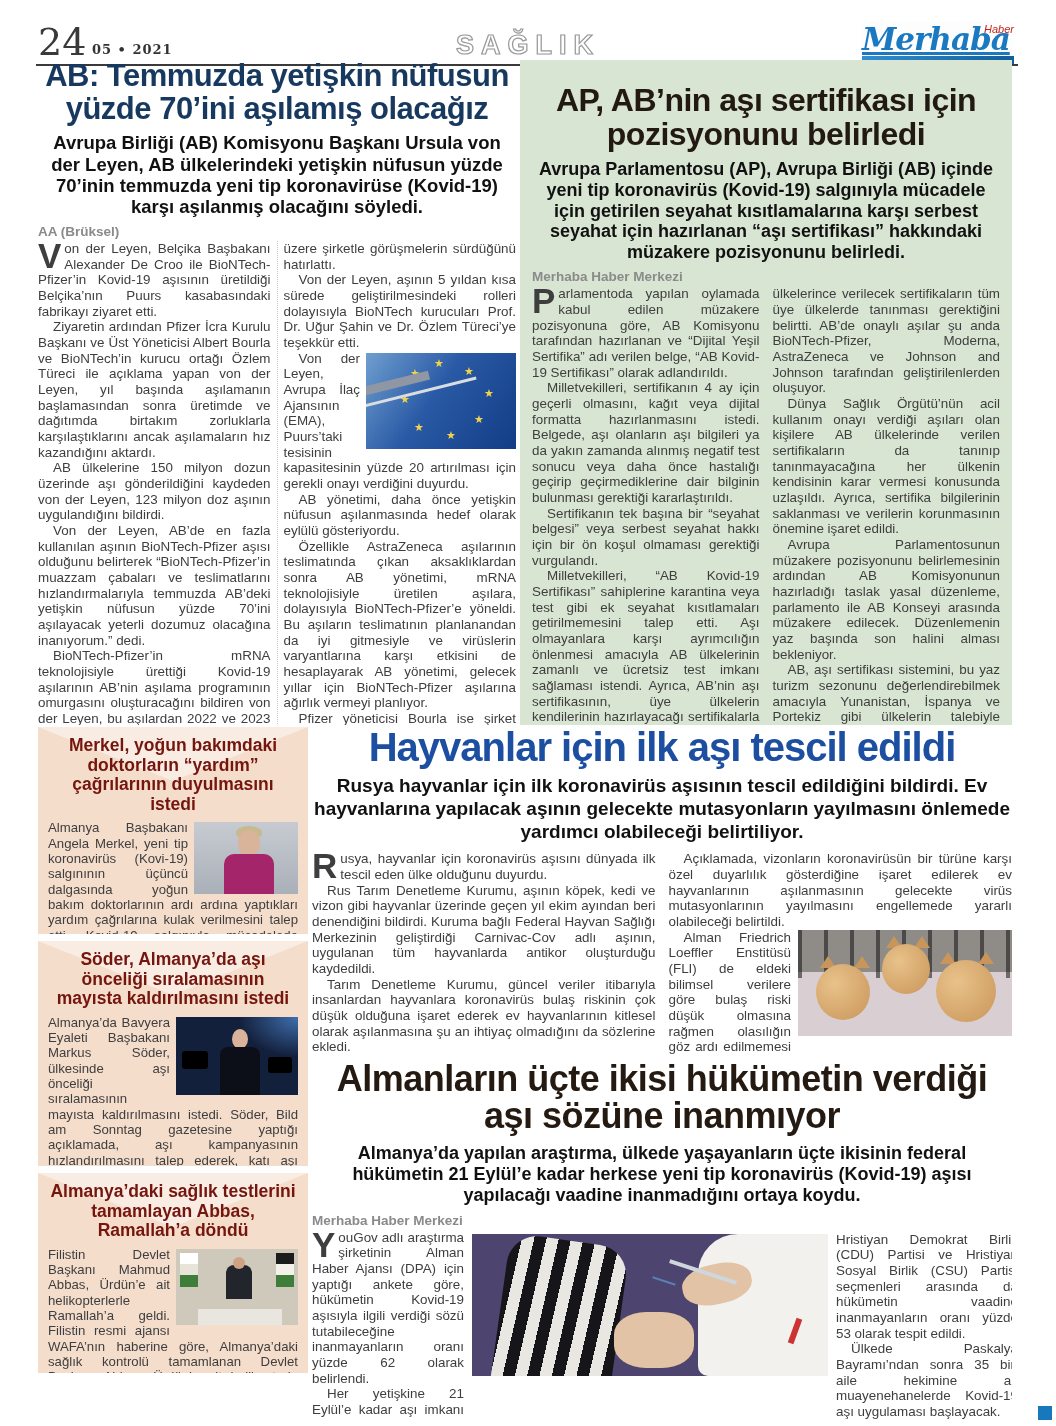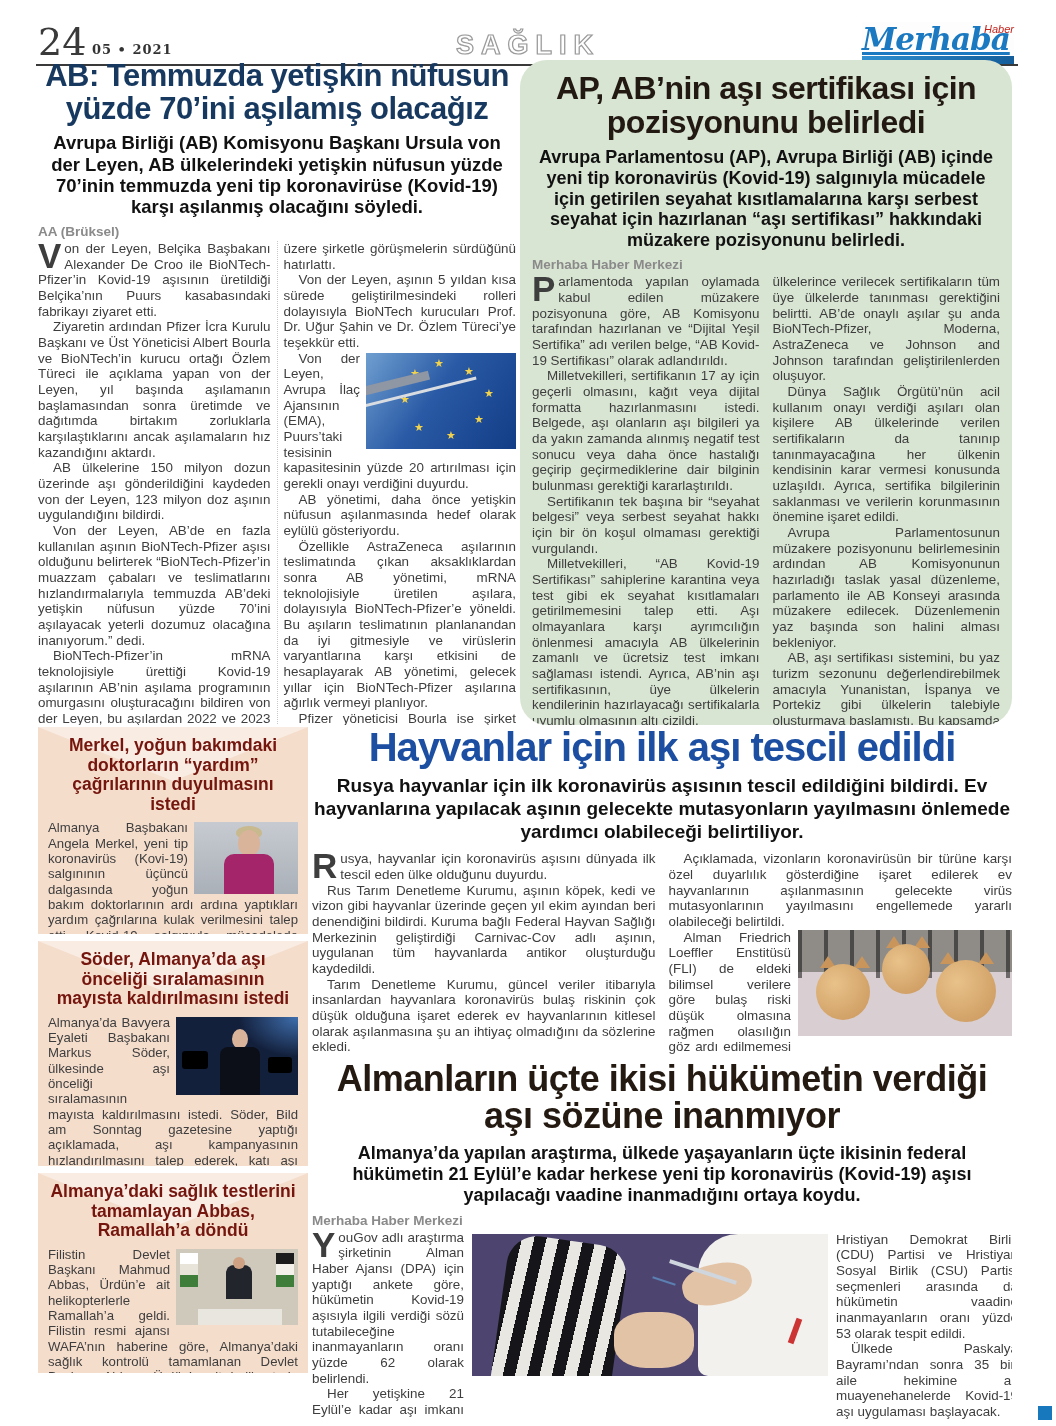--- a/index.html
+++ b/index.html
@@ -33,21 +33,21 @@
   .art-eu { position:absolute; left:38px; top:60px; width:478px; height:665px; overflow:hidden; }
   .art-eu .headline { font-size:31px; line-height:1.05; color:#17395f; letter-spacing:-0.5px; }
   .art-eu .subhead { font-size:18.5px; line-height:1.16; margin-top:7px; }
   .art-eu .twocol { height:505px; }
   .photo-euflag { float:right; width:150px; height:96px; margin:2px 0 3px 6px;
     background:linear-gradient(125deg,#6f9fd0 0%, #2a5aa5 45%, #123c86 100%); position:relative; overflow:hidden; }
   .photo-euflag .star { position:absolute; color:#f2d24b; font-size:11px; }
   .photo-euflag .syringe { position:absolute; left:-8px; top:38px; width:120px; height:3px; background:#d9dde2; transform:rotate(-14deg); }
   .photo-euflag .syringe-body { position:absolute; left:-6px; top:26px; width:70px; height:9px; background:#8e97a3; transform:rotate(-14deg); }
   
-  .art-ap { position:absolute; left:520px; top:60px; width:492px; height:665px; background:#d9e5d3; padding:12px 12px; overflow:hidden;border-radius:27px; }
+  .art-ap { position:absolute; left:520px; top:60px; width:492px; height:665px; background:#d9e5d3; padding:24px 12px; overflow:hidden; }
   .art-ap .headline { font-size:32px; line-height:1.06; color:#221913; letter-spacing:-0.5px; }
   .art-ap .subhead { font-size:18px; line-height:1.16; margin-top:7px; }
   .art-ap .twocol { height:498px; column-rule:none; }
   
   .sidebar { position:absolute; left:38px; top:727px; width:270px; }
   .side-box { position:relative; background:#f5ddcc; padding:9px 10px 8px 10px; margin-bottom:7px; overflow:hidden; }
   .side-box .fold { position:absolute; left:0; top:0; width:0; height:0;
     border-left:135px solid transparent; border-right:135px solid transparent; border-top:54px solid rgba(255,255,255,0.45); }
   .side-box h3 { position:relative; font-size:17.5px; line-height:1.12; color:#74150e; text-align:center; font-weight:bold; margin-bottom:6px; }
   .side-box .bodytext { position:relative; font-size:13.2px; line-height:1.16; }
@@ -151,21 +151,21 @@
 
   </div>
 </div>
 
 <div class="art-ap">
   <div class="headline">AP, AB’nin aşı sertifikası için pozisyonunu belirledi</div>
   <div class="subhead">Avrupa Parlamentosu (AP), Avrupa Birliği (AB) içinde yeni tip koronavirüs (Kovid-19) salgınıyla mücadele için getirilen seyahat kısıtlamalarına karşı serbest seyahat için hazırlanan “aşı sertifikası” hakkındaki müzakere pozisyonunu belirledi.</div>
   <div class="byline">Merhaba Haber Merkezi</div>
   <div class="bodytext twocol">
     <p class="lead"><span class="dropcap">P</span><span>arlamentoda yapılan oylamada kabul edilen müzakere pozisyonuna göre, AB Komisyonu tarafından hazırlanan ve “Dijital Yeşil Sertifika” adı verilen belge, “AB Kovid-19 Sertifikası” olarak adlandırıldı.</span></p>
-    <p>Milletvekilleri, sertifikanın 17 ay için geçerli olmasını, kağıt veya dijital formatta hazırlanmasını istedi. Belgede, aşı olanların aşı bilgileri ya da yakın zamanda alınmış negatif test sonucu veya daha önce hastalığı geçirip geçirmediklerine dair bilginin bulunması gerektiği kararlaştırıldı.</p>
+    <p>Milletvekilleri, sertifikanın 4 ay için geçerli olmasını, kağıt veya dijital formatta hazırlanmasını istedi. Belgede, aşı olanların aşı bilgileri ya da yakın zamanda alınmış negatif test sonucu veya daha önce hastalığı geçirip geçirmediklerine dair bilginin bulunması gerektiği kararlaştırıldı.</p>
     <p>Sertifikanın tek başına bir “seyahat belgesi” veya serbest seyahat hakkı için bir ön koşul olmaması gerektiği vurgulandı.</p>
     <p>Milletvekilleri, “AB Kovid-19 Sertifikası” sahiplerine karantina veya test gibi ek seyahat kısıtlamaları getirilmemesini talep etti. Aşı olmayanlara karşı ayrımcılığın önlenmesi amacıyla AB ülkelerinin zamanlı ve ücretsiz test imkanı sağlaması istendi. Ayrıca, AB’nin aşı sertifikasının, üye ülkelerin kendilerinin hazırlayacağı sertifikalarla uyumlu olmasının altı çizildi.</p>
     <p>AP milletvekilleri, AB tarafından onaylanmış aşıları olan kişilere AB ülkelerince verilecek sertifikaların tüm üye ülkelerde tanınması gerektiğini belirtti. AB’de onaylı aşılar şu anda BioNTech-Pfizer, Moderna, AstraZeneca ve Johnson and Johnson tarafından geliştirilenlerden oluşuyor.</p>
     <p>Dünya Sağlık Örgütü’nün acil kullanım onayı verdiği aşıları olan kişilere AB ülkelerinde verilen sertifikaların da tanınıp tanınmayacağına her ülkenin kendisinin karar vermesi konusunda uzlaşıldı. Ayrıca, sertifika bilgilerinin saklanması ve verilerin korunmasının önemine işaret edildi.</p>
     <p>Avrupa Parlamentosunun müzakere pozisyonunu belirlemesinin ardından AB Komisyonunun hazırladığı taslak yasal düzenleme, parlamento ile AB Konseyi arasında müzakere edilecek. Düzenlemenin yaz başında son halini alması bekleniyor.</p>
     <p>AB, aşı sertifikası sistemini, bu yaz turizm sezonunu değerlendirebilmek amacıyla Yunanistan, İspanya ve Portekiz gibi ülkelerin talebiyle oluşturmaya başlamıştı. Bu kapsamda gelecekte başka bir ülkenin aşı sertifikasının tanınması için AB’de onaylı aşıların kullanılmış olması gerekeceği belirtiliyordu. Ancak AB ülkelerinin, hangi aşıların tanınacağına kendilerinin karar verebileceği ifade ediliyor.</p>
   </div>
 </div>
 
 <div class="sidebar">

